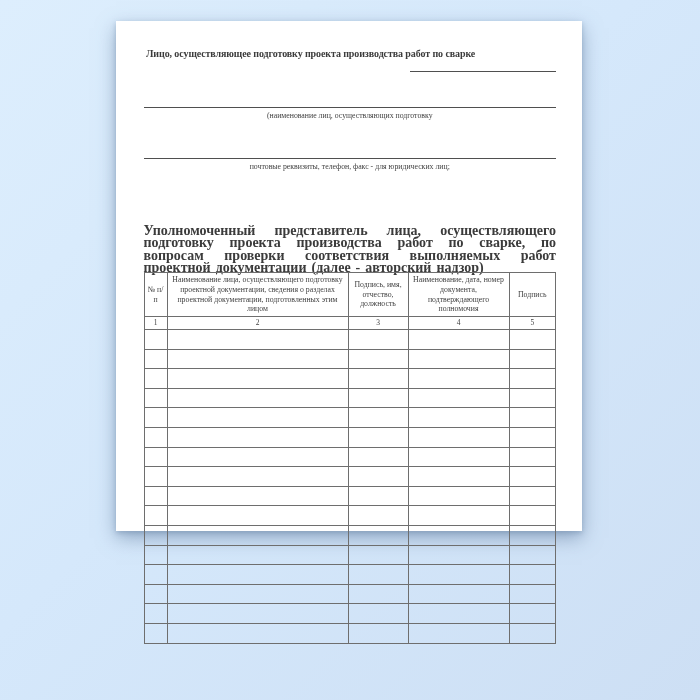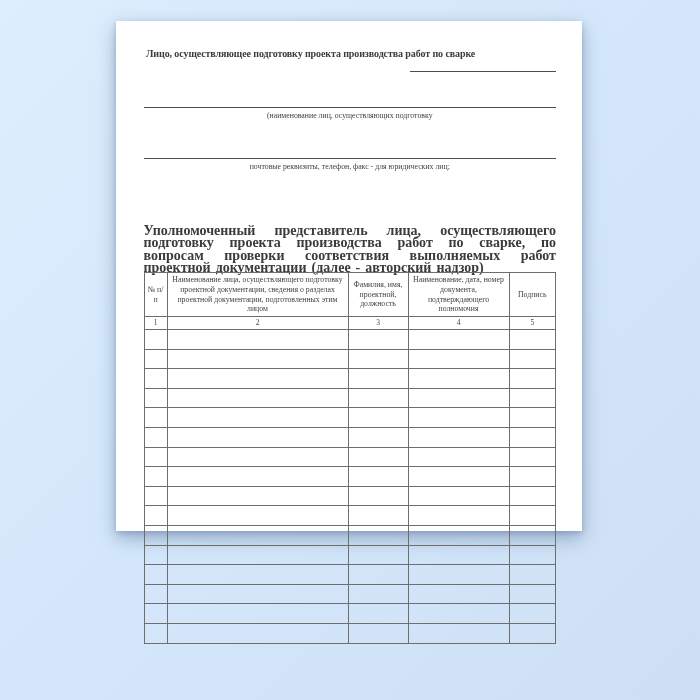--- a/index.html
+++ b/index.html
@@ -113,21 +113,21 @@
         <col class="c1">
           <col class="c2">
           <col class="c3">
           <col class="c4">
           <col class="c5">
       </colgroup>
       <thead>
         <tr class="head">
           <th>№ п/п</th>
           <th>Наименование лица, осуществляющего подготовку проектной документации, сведения о разделах проектной документации, подготовленных этим лицом</th>
-          <th>Фамилия, имя, проектной, должность</th>
+          <th>Подпись, имя, отчество, должность</th>
           <th>Наименование, дата, номер документа, подтверждающего полномочия</th>
           <th>Подпись</th>
         </tr>
         <tr class="nums">
           <td>1</td>
           <td>2</td>
           <td>3</td>
           <td>4</td>
           <td>5</td>
         </tr>

